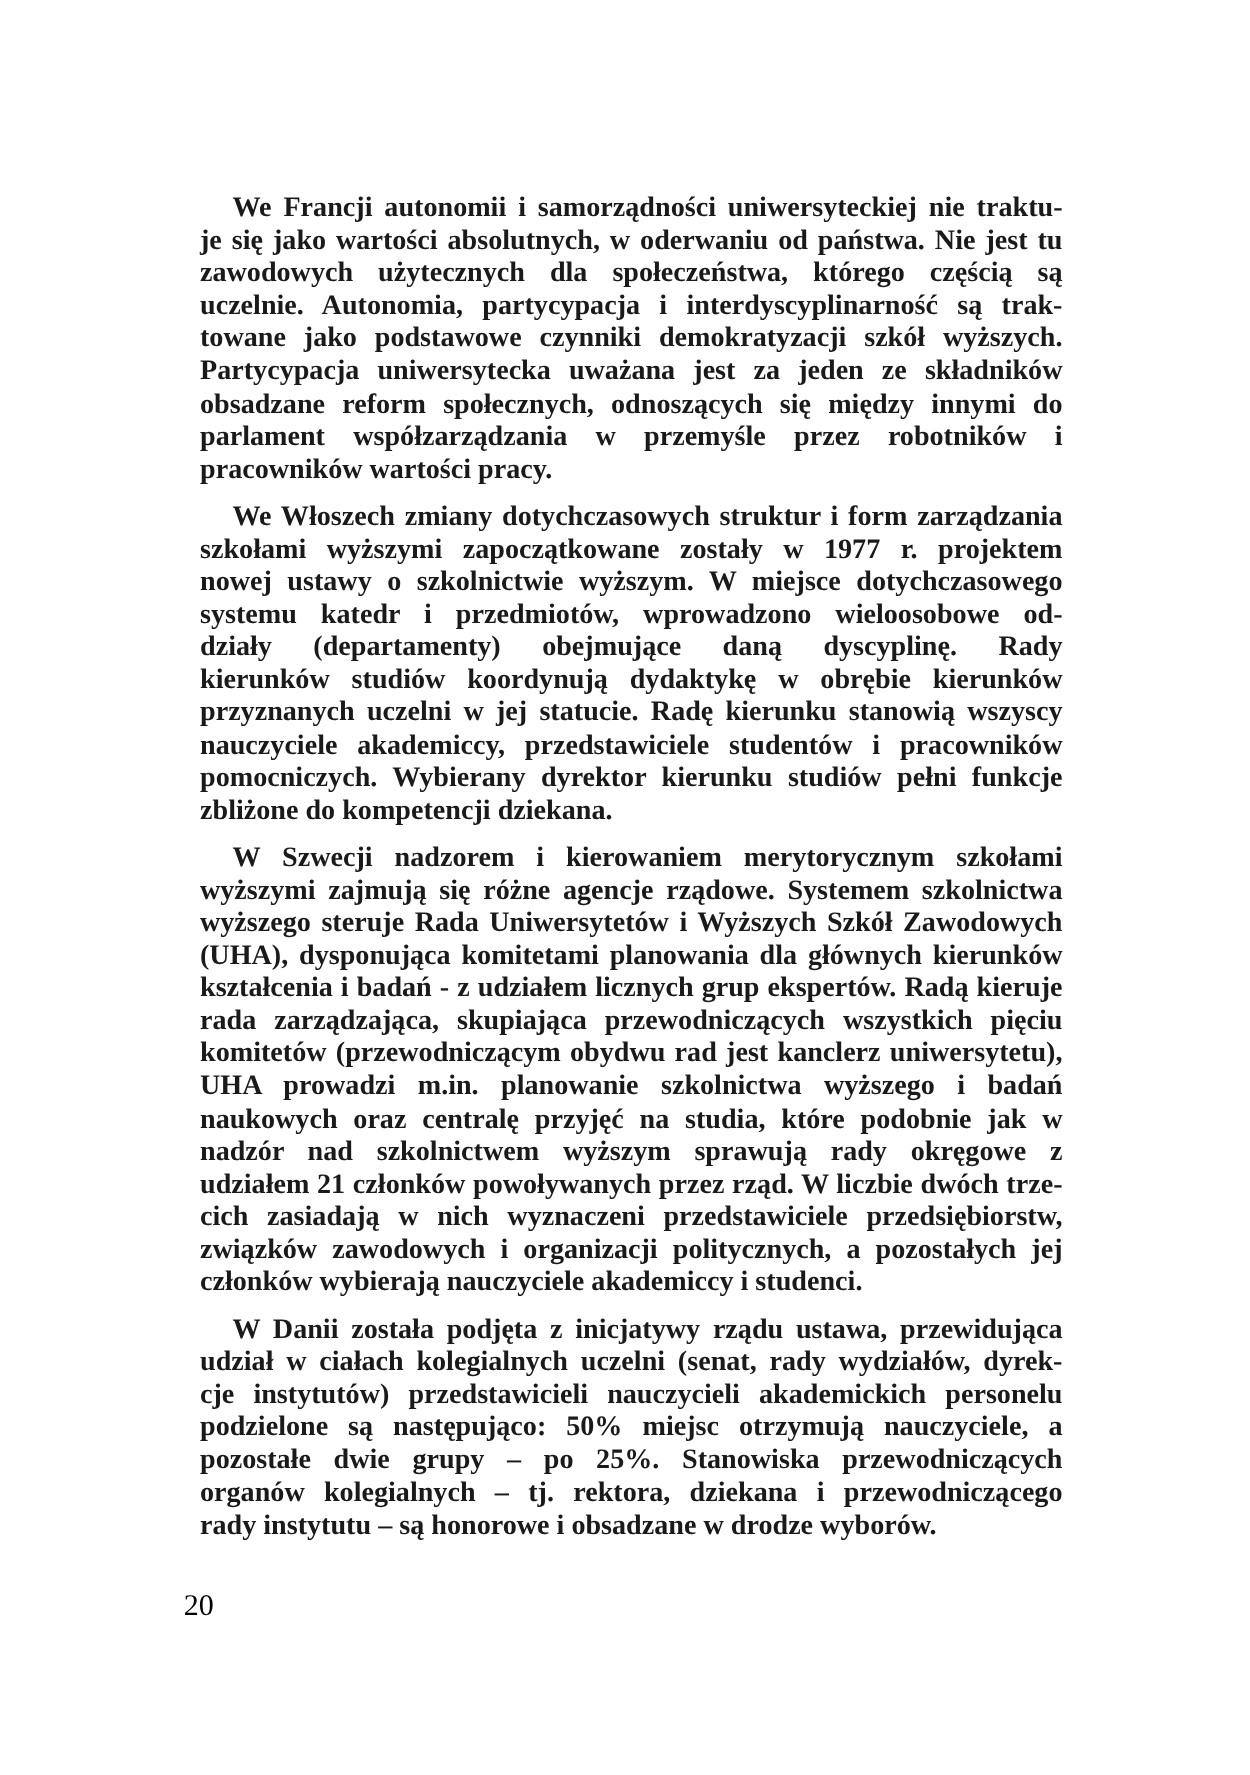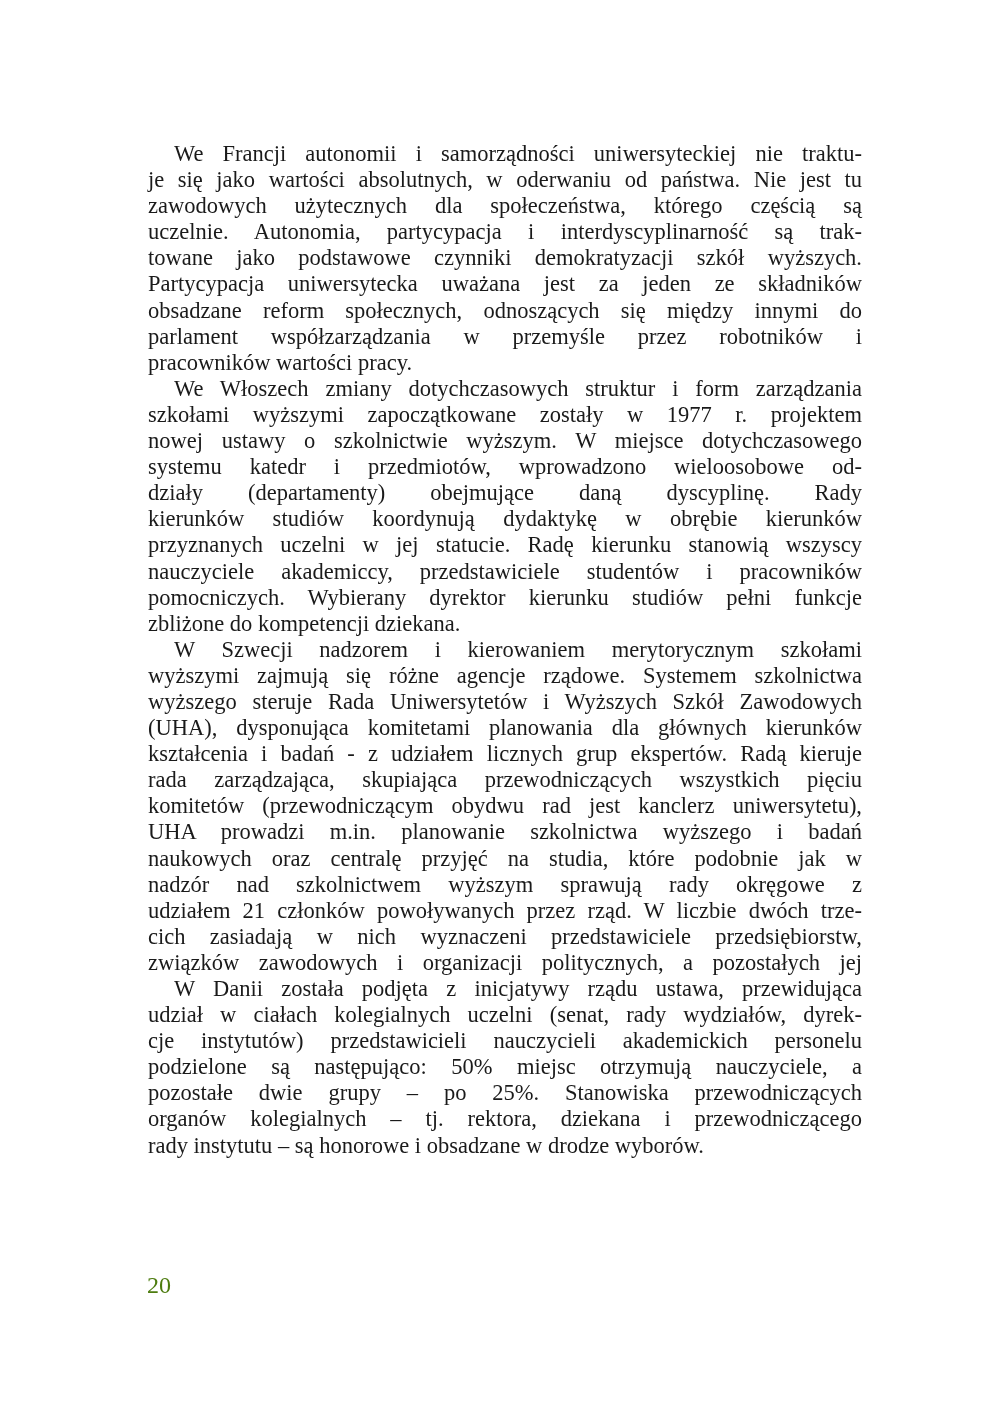--- a/index.html
+++ b/index.html
@@ -2,31 +2,31 @@
 <html><head>
 <meta charset="utf-8">
 <style>
   html, body { margin: 0; padding: 0; background: #ffffff; }
   body { width: 1000px; height: 1420px; position: relative; overflow: hidden; }
   .page {
     position: absolute; left: 148px; top: 141px; width: 714px;
     font-family: "Liberation Serif", "DejaVu Serif", serif;
     font-size: 22.5px; line-height: 26.1px; color: #1a1a1a;
   }
-  .para { margin: 0; }
+  .para { margin: 12px; font-weight: bold; }
   .line {
     display: block; white-space: nowrap; text-align: justify;
     text-align-last: justify; height: 26.1px;
   }
   .line.first { text-indent: 26px; }
   .line.last { text-align-last: left; }
   .page-number {
     position: absolute; left: 147px; top: 1272px;
     font-family: "Liberation Serif", "DejaVu Serif", serif;
-    font-size: 24px; color: #4d7c0f;
+    font-size: 24px; color: #000000;
   }
 </style>
 </head>
 <body>
 
 <div class="page">
   <div class="para">
     <span class="line first">We Francji autonomii i samorządności uniwersyteckiej nie traktu-</span>
     <span class="line">je się jako wartości absolutnych, w oderwaniu od państwa. Nie jest tu</span>
     <span class="line">zawodowych użytecznych dla społeczeństwa, którego częścią są</span>
@@ -56,20 +56,21 @@
     <span class="line">(UHA), dysponująca komitetami planowania dla głównych kierunków</span>
     <span class="line">kształcenia i badań - z udziałem licznych grup ekspertów. Radą kieruje</span>
     <span class="line">rada zarządzająca, skupiająca przewodniczących wszystkich pięciu</span>
     <span class="line">komitetów (przewodniczącym obydwu rad jest kanclerz uniwersytetu),</span>
     <span class="line">UHA prowadzi m.in. planowanie szkolnictwa wyższego i badań</span>
     <span class="line">naukowych oraz centralę przyjęć na studia, które  podobnie jak w</span>
     <span class="line">nadzór nad szkolnictwem wyższym sprawują rady okręgowe z</span>
     <span class="line">udziałem 21 członków powoływanych przez rząd. W liczbie dwóch trze-</span>
     <span class="line">cich zasiadają w nich wyznaczeni przedstawiciele przedsiębiorstw,</span>
     <span class="line">związków zawodowych i organizacji politycznych, a pozostałych jej</span>
+    <span class="line last">członków wybierają nauczyciele akademiccy i studenci.</span>
   </div>
   <div class="para">
     <span class="line first">W Danii została podjęta z inicjatywy rządu ustawa, przewidująca</span>
     <span class="line">udział w ciałach kolegialnych uczelni (senat, rady wydziałów, dyrek-</span>
     <span class="line">cje instytutów) przedstawicieli nauczycieli akademickich personelu</span>
     <span class="line">podzielone są następująco: 50% miejsc otrzymują nauczyciele, a</span>
     <span class="line">pozostałe dwie grupy – po 25%. Stanowiska przewodniczących</span>
     <span class="line">organów kolegialnych – tj. rektora, dziekana i przewodniczącego</span>
     <span class="line last">rady instytutu – są honorowe i obsadzane w drodze wyborów.</span>
   </div>

